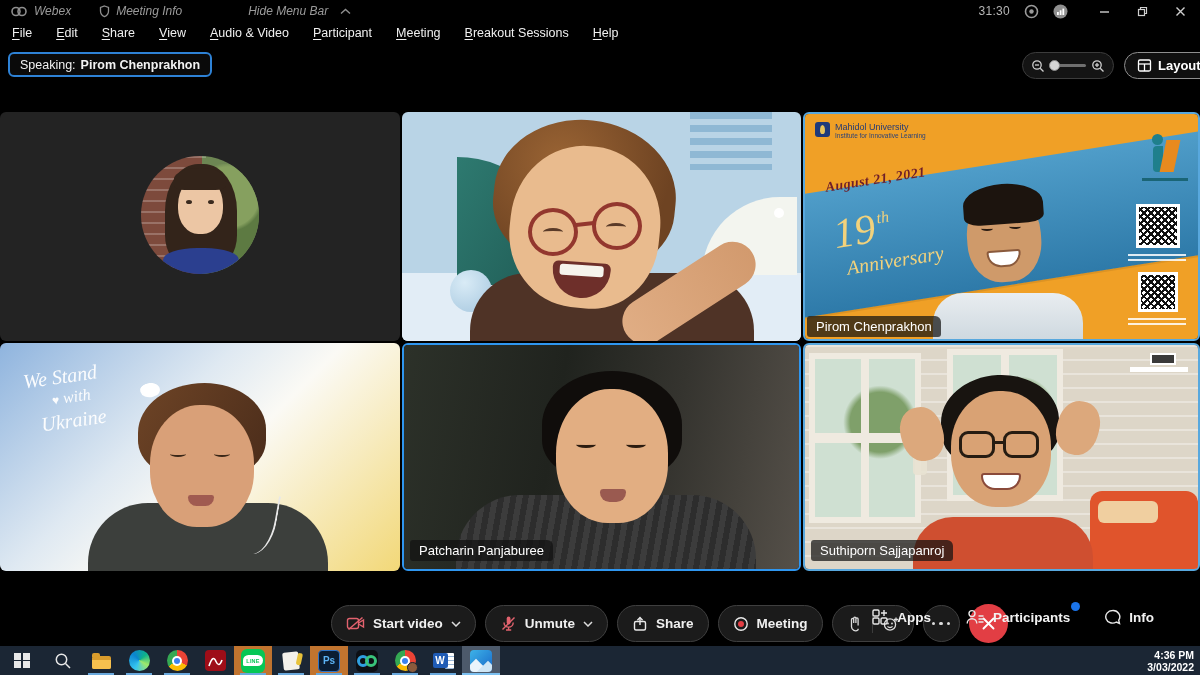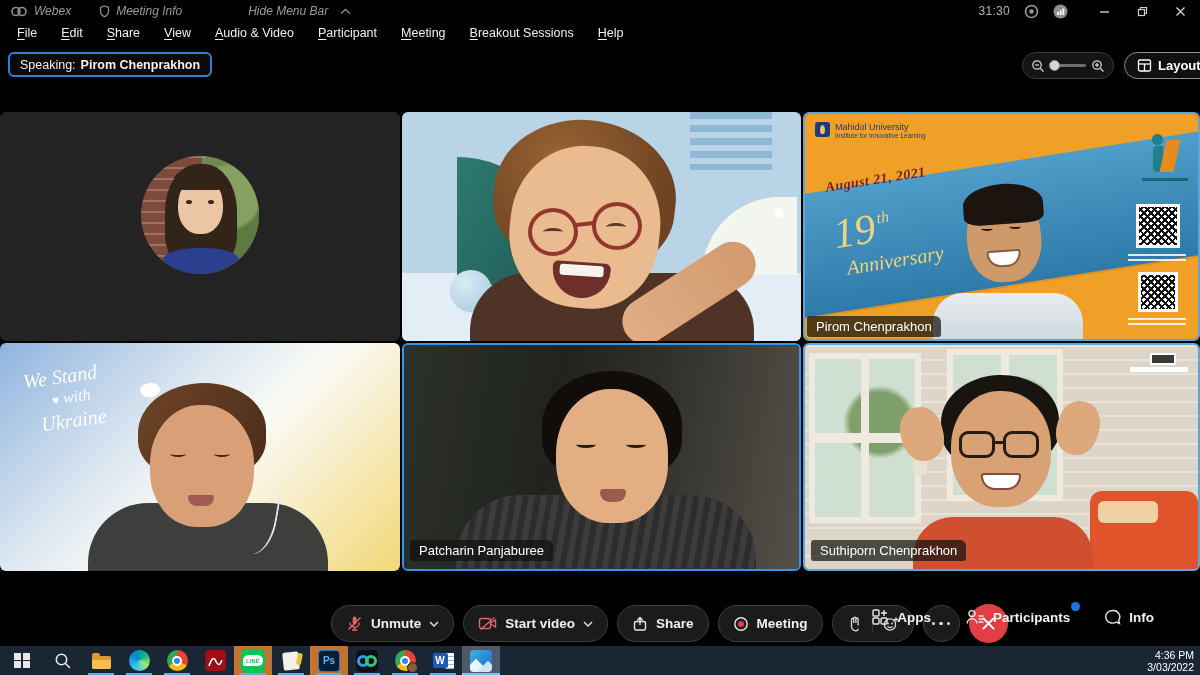--- a/index.html
+++ b/index.html
@@ -12,21 +12,21 @@
   .titlebar { position:absolute; left:0; top:0; width:1200px; height:22px;
               display:flex; align-items:center; color:#9a9a9a; font-size:12px; }
   .tb-left { display:flex; align-items:center; gap:6px; margin-left:10px; }
   .tb-item { display:flex; align-items:center; gap:6px; margin-right:22px;font-style:italic; }
   .tb-right { margin-left:auto; display:flex; align-items:center; gap:14px; margin-right:8px; }
   .timer { color:#b5b5b5; letter-spacing:.3px;text-align:center; }
   .winbtn { width:24px; height:20px; display:flex; align-items:center; justify-content:center; }
 
   
   .menubar { position:absolute; left:0; top:22px; width:1200px; height:22px;
-             display:flex; align-items:center; padding-left:5px; }
+             display:flex; align-items:center; }
   .menu-item { display:inline-block; padding:2px 12px; font-size:12.5px; color:#f0f0f0; }
   .menu-item::first-letter { text-decoration:underline; text-underline-offset:2px; }
 
   
   .speaking-pill { position:absolute; left:8px; top:52px; height:25px;
                    border:2px solid #2e82d6; border-radius:6px; background:#0a0a0a;
                    display:flex; align-items:center; padding:0 10px; font-size:12.5px; color:#f2f2f2; }
   .speaking-pill b { margin-left:5px; }
   .zoom-pill { position:absolute; left:1022px; top:52px; width:92px; height:27px;
                border:1px solid #3c3c3c; border-radius:14px; background:#141414;
@@ -235,21 +235,21 @@
   
   .taskbar { position:absolute; left:0; bottom:0; width:1200px; height:29px; background:#1b2634;
              display:flex; align-items:stretch; }
   .slot { width:38px; height:29px; display:flex; align-items:center; justify-content:center; position:relative; }
   .slot.start { width:44px; }
   .slot.attention { background:#c1742f; }
   .slot.selected { background:#4d5a6b; }
   .runline { position:absolute; left:6px; right:6px; bottom:0; height:2px; background:#6aa9dd; }
   .slot.selected .runline { left:0; right:0; background:#7cc0f0; }
   .tb-clock { margin-left:auto; margin-right:6px; align-self:center; text-align:right;
-              font-size:10.5px; line-height:12px; color:#fff; }
+              font-size:10.5px; line-height:12px; color:#fff;font-weight:bold; }
 
   
   .win-start { display:grid; grid-template-columns:7px 7px; grid-template-rows:7px 7px; gap:1.5px; }
   .win-start i { background:#e8e8e8; }
   .folder { position:relative; width:19px; height:13px; background:#d99c2c; border-radius:2px; margin-top:3px; }
   .folder::before { content:""; position:absolute; left:0; top:-3px; width:8px; height:4px; background:#d99c2c;
       border-radius:2px 2px 0 0; }
   .folder::after { content:""; position:absolute; left:0; bottom:0; width:100%; height:9px;
       background:#f6c04e; border-radius:0 0 2px 2px; }
   .edge-ic { width:21px; height:21px; border-radius:50%;
@@ -522,49 +522,49 @@
   <div class="p6-body"></div>
   <div class="p6-bottle"></div>
   <div class="p6-hair"></div>
     <div class="p6-face"></div>
   <div class="p6-glass g6l"></div>
   <div class="p6-glass g6r"></div>
     <div class="p6-bridge"></div>
   <div class="p6-mouth"></div>
   <div class="p6-hand h6l"></div>
   <div class="p6-hand h6r"></div>
-  <div class="name-label" style="left:6px;bottom:8px;">Suthiporn Chenprakhon</div>
+  <div class="name-label" style="left:6px;bottom:8px;">Suthiporn Sajjapanroj</div>
 </div>
 
 <div class="controlbar">
   <div class="main-controls">
+    <div class="pill">
+      <span>
+        <svg width="19" height="15" viewBox="0 0 19 15">
+            <rect x="1.5" y="2.5" width="11" height="10" rx="2" fill="none" stroke="#e2626e" stroke-width="1.4"></rect>
+            <path d="M12.5 7 17.5 4 v7 l-5-3" fill="none" stroke="#e2626e" stroke-width="1.4"></path>
+            <line x1="2.5" y1="13.5" x2="16.5" y2="1.5" stroke="#e2626e" stroke-width="1.5"></line>
+          </svg>
+      </span>
+      <span>Start video</span>
+      <span>
+        <svg width="10" height="6" viewBox="0 0 10 6">
+            <polyline points="1,1 5,5 9,1" fill="none" stroke="#dcdcdc" stroke-width="1.5"></polyline>
+          </svg>
+      </span>
+    </div>
     <div class="pill">
       <span>
         <svg width="17" height="17" viewBox="0 0 17 17">
             <rect x="6.7" y="1.5" width="3.8" height="8" rx="1.9" fill="#e2626e"></rect>
             <path d="M4 7.5 a4.6 4.6 0 0 0 9.2 0 M8.6 12.2 V15 M6 15 h5.2" fill="none" stroke="#e2626e" stroke-width="1.4"></path>
             <line x1="2.5" y1="14.5" x2="14.5" y2="2.5" stroke="#e2626e" stroke-width="1.5"></line>
           </svg>
       </span>
       <span>Unmute</span>
-      <span>
-        <svg width="10" height="6" viewBox="0 0 10 6">
-            <polyline points="1,1 5,5 9,1" fill="none" stroke="#dcdcdc" stroke-width="1.5"></polyline>
-          </svg>
-      </span>
-    </div>
-    <div class="pill">
-      <span>
-        <svg width="19" height="15" viewBox="0 0 19 15">
-            <rect x="1.5" y="2.5" width="11" height="10" rx="2" fill="none" stroke="#e2626e" stroke-width="1.4"></rect>
-            <path d="M12.5 7 17.5 4 v7 l-5-3" fill="none" stroke="#e2626e" stroke-width="1.4"></path>
-            <line x1="2.5" y1="13.5" x2="16.5" y2="1.5" stroke="#e2626e" stroke-width="1.5"></line>
-          </svg>
-      </span>
-      <span>Start video</span>
       <span>
         <svg width="10" height="6" viewBox="0 0 10 6">
             <polyline points="1,1 5,5 9,1" fill="none" stroke="#dcdcdc" stroke-width="1.5"></polyline>
           </svg>
       </span>
     </div>
     <div class="pill">
       <span>
         <svg width="16" height="16" viewBox="0 0 16 16">
             <rect x="2.5" y="5.5" width="11" height="8.5" rx="1.5" fill="none" stroke="#e8e8e8" stroke-width="1.4"></rect>

